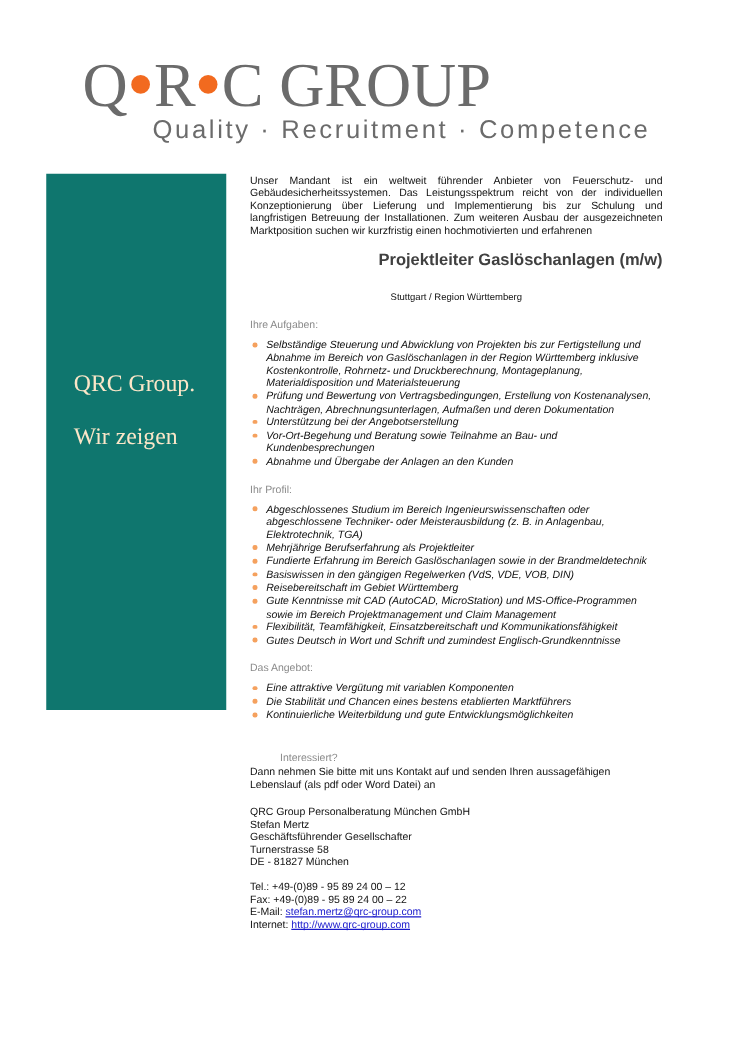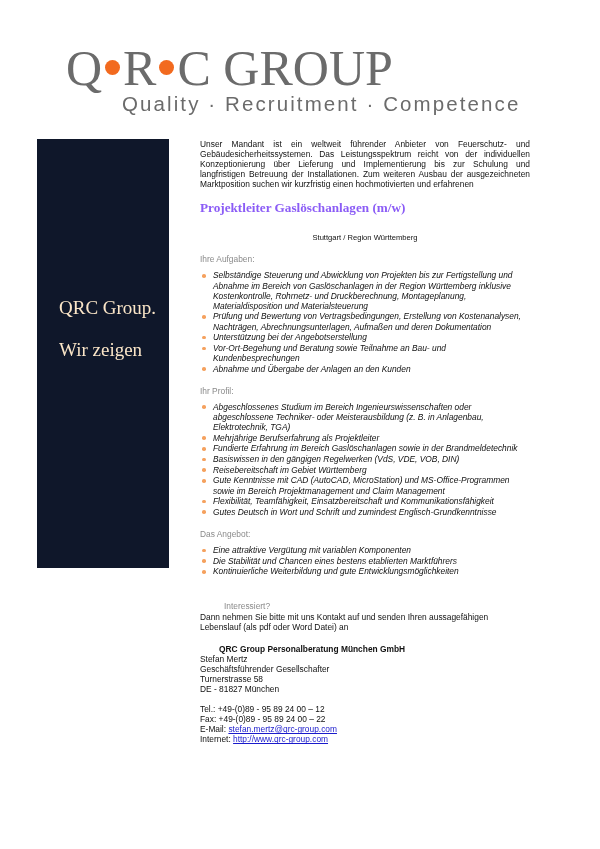--- a/index.html
+++ b/index.html
@@ -16,46 +16,46 @@
     display: inline-block; width: 15px; height: 15px; border-radius: 50%;
     background: #f26a1f; vertical-align: middle; margin: 0 3px; position: relative; top: -6px;
   }
   .logo-tag {
     position: absolute; left: 56px; top: 62px; white-space: nowrap;
     font-family: "Liberation Sans", sans-serif; font-size: 20.5px; color: #6b6b6b;
     letter-spacing: 2.1px; font-weight: normal;
   }
 
   .sidebar {
-    position: absolute; left: 37px; top: 139px; width: 132px; height: 429px;
-    background: #0f172a;
+    position: absolute; left: 37px; top: 139px; width: 144px; height: 429px;
+    background: #0f766e;
   }
   .sidebar-text {
     position: absolute; left: 22px; top: 158px; color: #fbe6c8;
     font-family: "Liberation Serif", serif; font-size: 19px; line-height: 21px;
   }
   .sidebar-text .s1 { display: block; margin-bottom: 21px; }
   .sidebar-text .s2 { display: block; }
 
   .content { position: absolute; left: 200px; top: 139px; width: 330px; font-size: 8.4px; line-height: 10.1px; color: #111; }
   .intro { text-align: justify; }
-  .job-title { text-align: left; font-weight: bold; font-size: 13.2px; line-height: 15px; margin-top: 11px; color: #8b5cf6; font-family: Liberation Serif, serif; }
+  .job-title { text-align: right; font-weight: bold; font-size: 13.2px; line-height: 15px; margin-top: 11px; color: #404040; }
   .job-loc { text-align: center; font-size: 7.6px; line-height: 9px; margin-top: 18px; }
 
   .section-head { color: #8a8a8a; font-size: 8.4px; line-height: 10px; margin-top: 12px; }
   ul.bullets { list-style: none; margin-top: 6px; font-style: italic; }
   ul.bullets li { position: relative; padding-left: 13px; margin-bottom: 0.6px; }
   ul.bullets li::before {
     content: ""; position: absolute; left: 2px; top: 3.6px; width: 3.6px; height: 3.6px;
     border-radius: 50%; background: #f5a15e;
   }
 
   .interest-head { color: #8a8a8a; margin-top: 25px; padding-left: 24px; }
   .contact { margin-top: 12px; }
-  .contact .company { font-weight: bold; margin-left: 19px; }
+  .contact .company { font-weight: normal; }
   .contact .gap { height: 10px; }
   a.link { color: #1a1acc; text-decoration: underline; }
 </style>
 </head>
 <body>
 
 <div class="logo">
   <div class="logo-main"><span>Q</span><span class="dot"></span><span>R</span><span class="dot"></span><span>C GROUP</span></div>
   <div class="logo-tag">Quality · Recruitment · Competence</div>
 </div>

